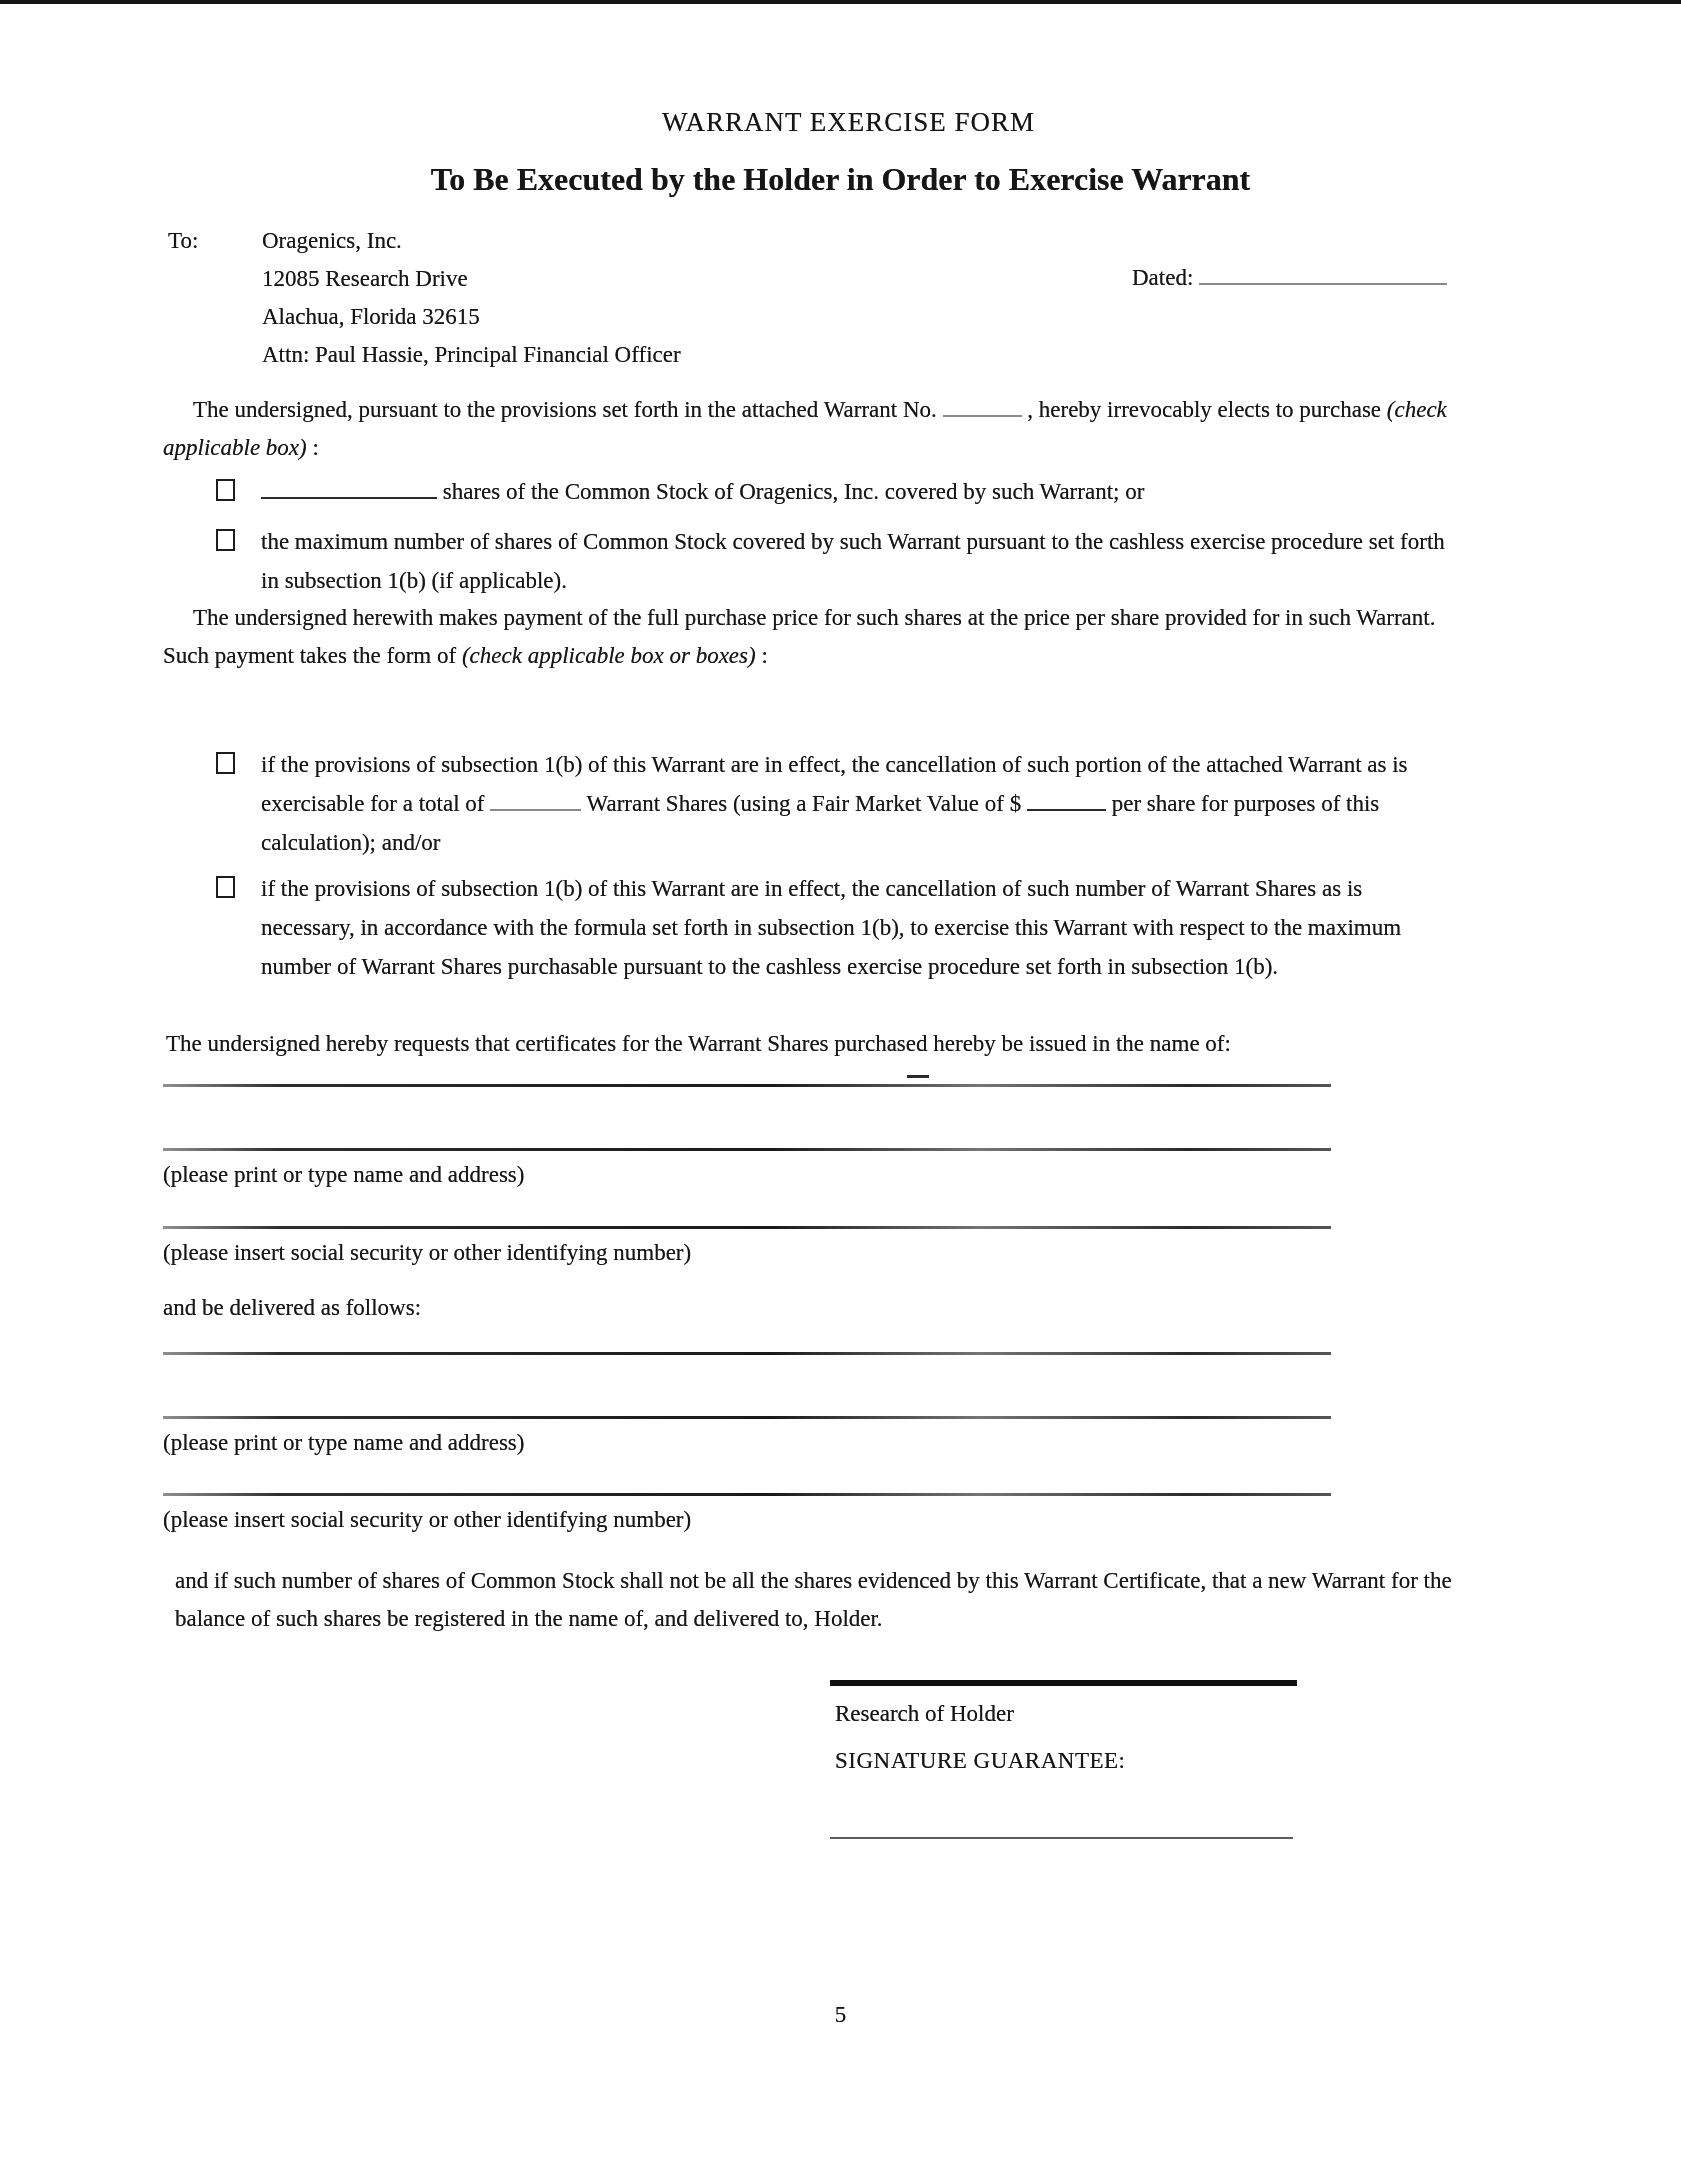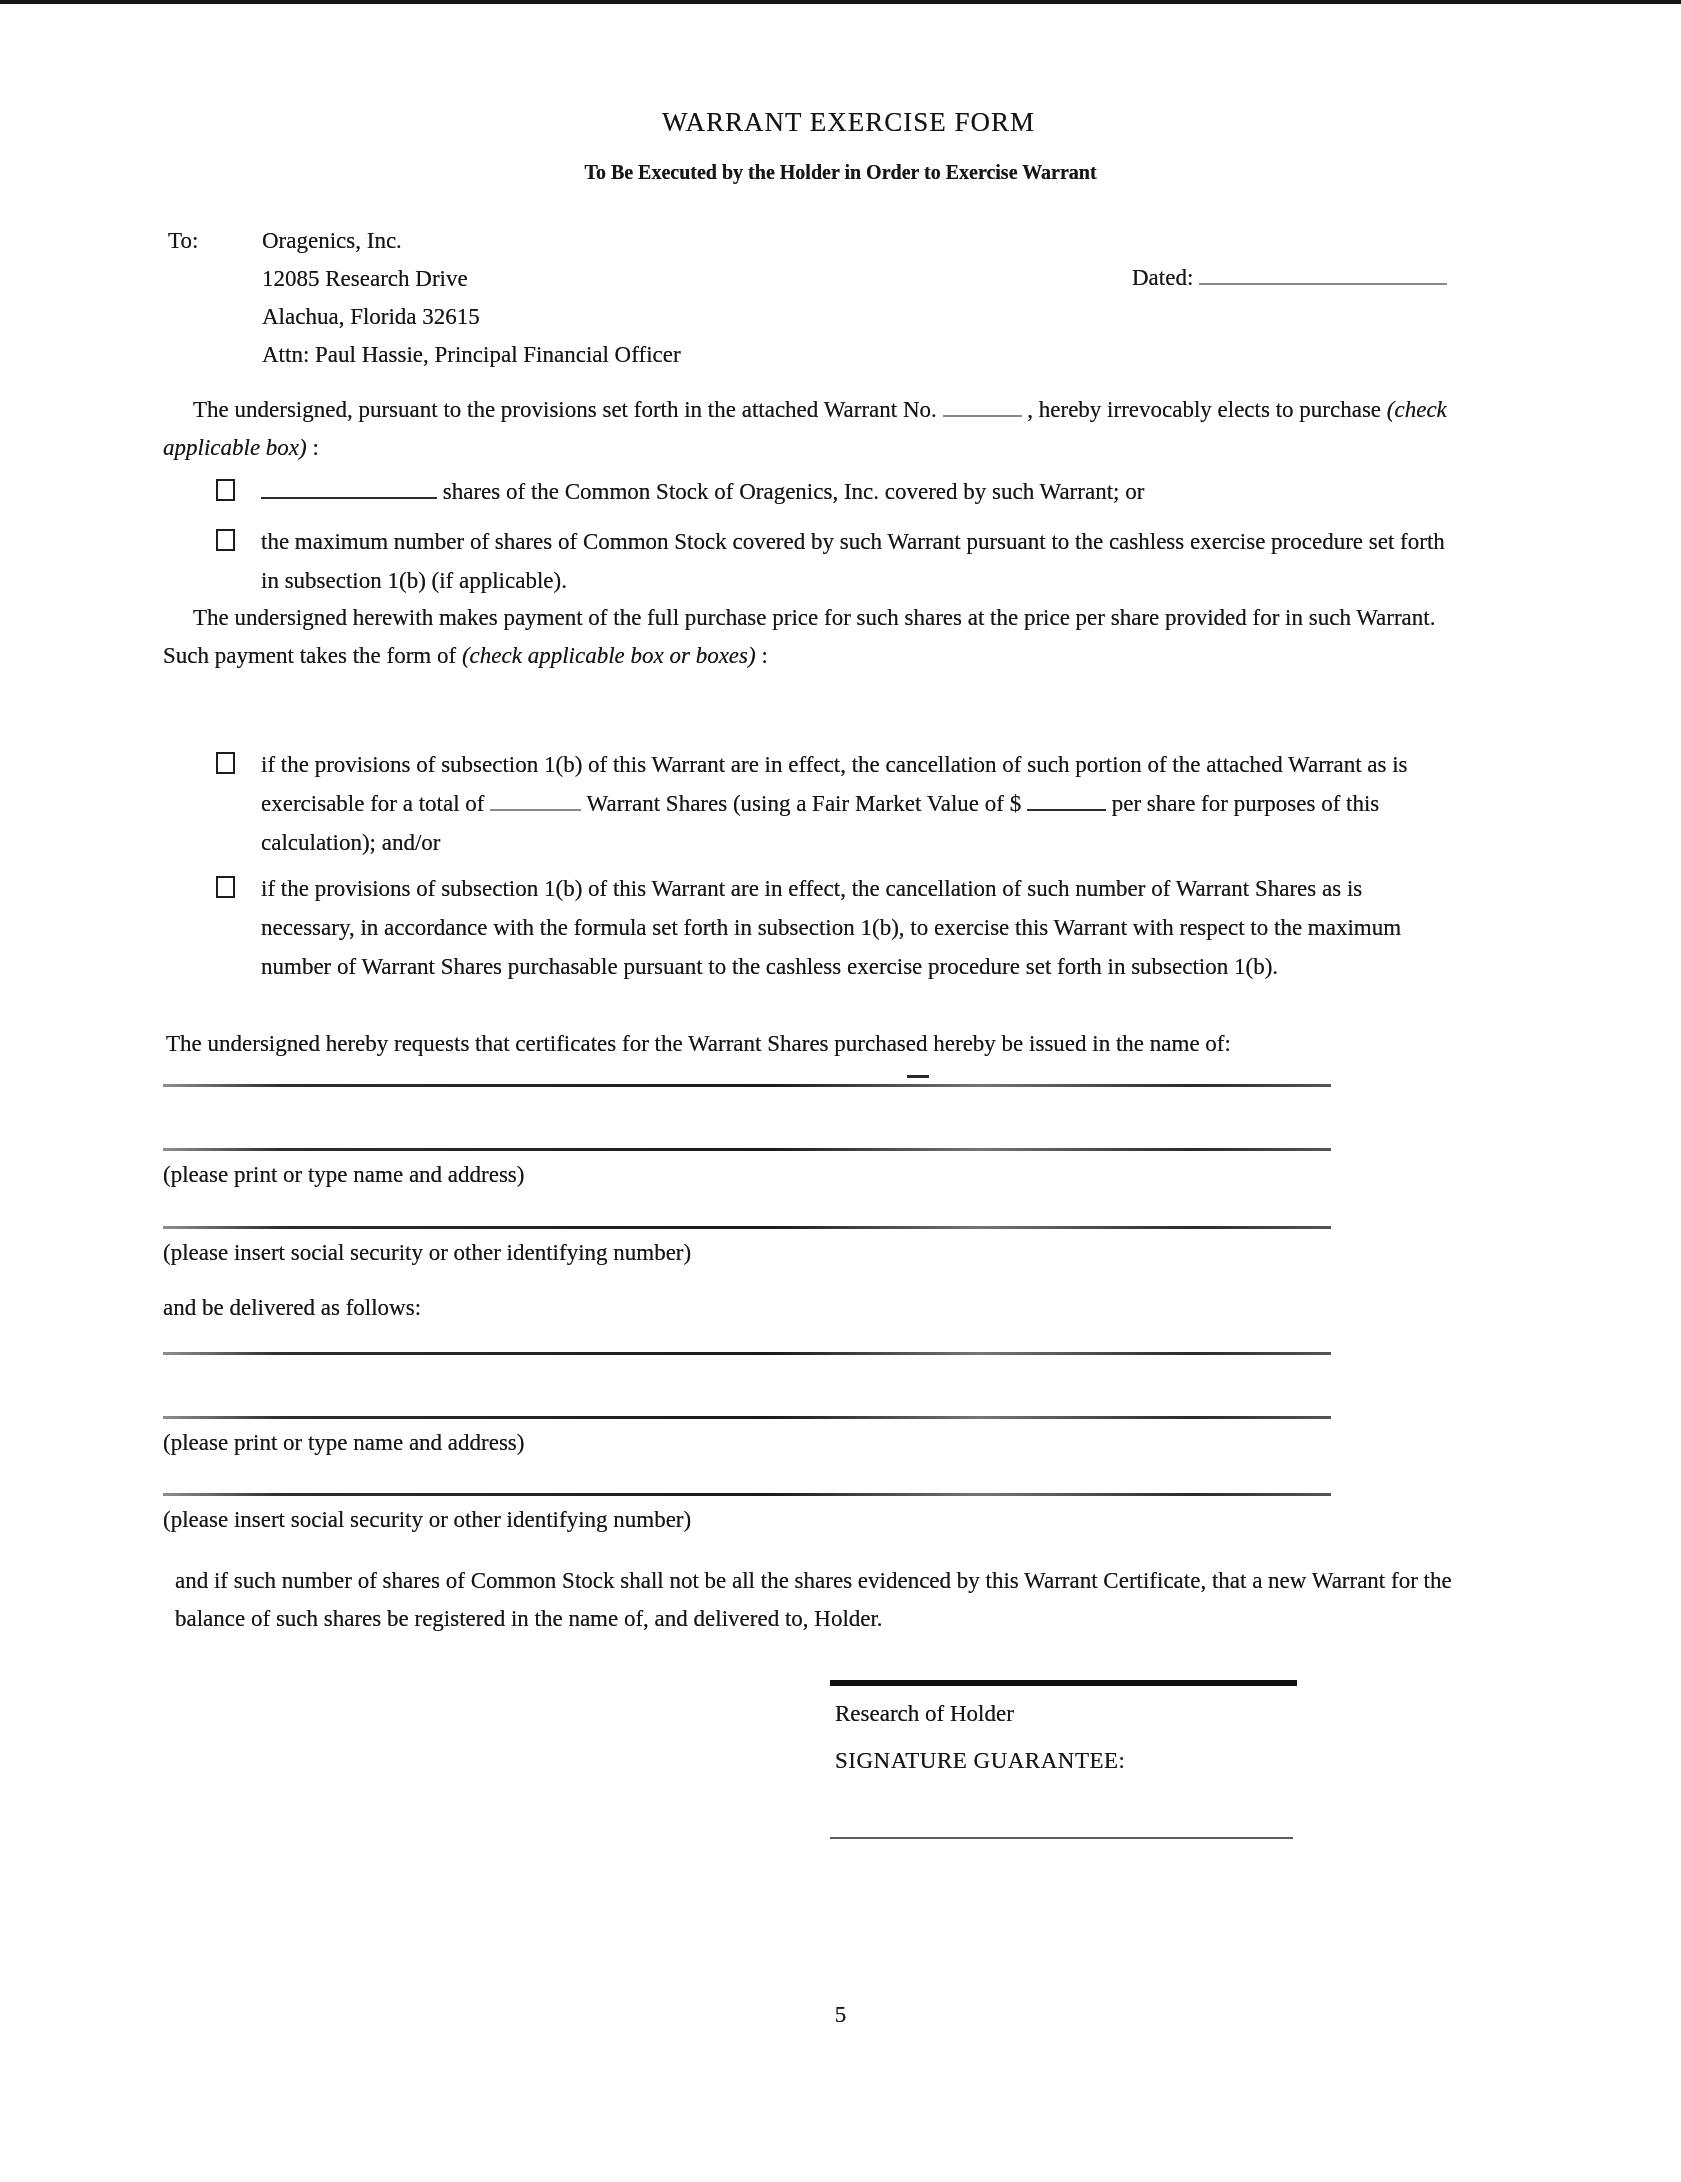--- a/index.html
+++ b/index.html
@@ -13,21 +13,21 @@
     overflow:hidden;
     text-shadow:0 0 0.6px rgba(20,20,20,0.65);
   }
   .scan-topline{position:absolute;top:0;left:0;width:100%;height:4px;background:#151515;}
   .doc-title{
     position:absolute;top:99px;left:0;width:100%;
     text-align:center;font-size:27px;font-weight:normal;letter-spacing:1px;margin:8px;
   }
   .doc-subtitle{
     position:absolute;top:161px;left:0;width:100%;
-    text-align:center;font-size:20px;font-weight:bold;margin:0;
+    text-align:center;font-size:32px;font-weight:bold;margin:0;
   }
   .abs{position:absolute;}
   .body-text{font-size:23px;line-height:38px;}
   .para{width:1292px;left:163px;}
   .indent{text-indent:30px;}
   .addr{line-height:38px;}
   .it{font-style:italic;}
   .blank{
     display:inline-block;height:0.92em;
     border-bottom:2px solid #2c2c2c;

